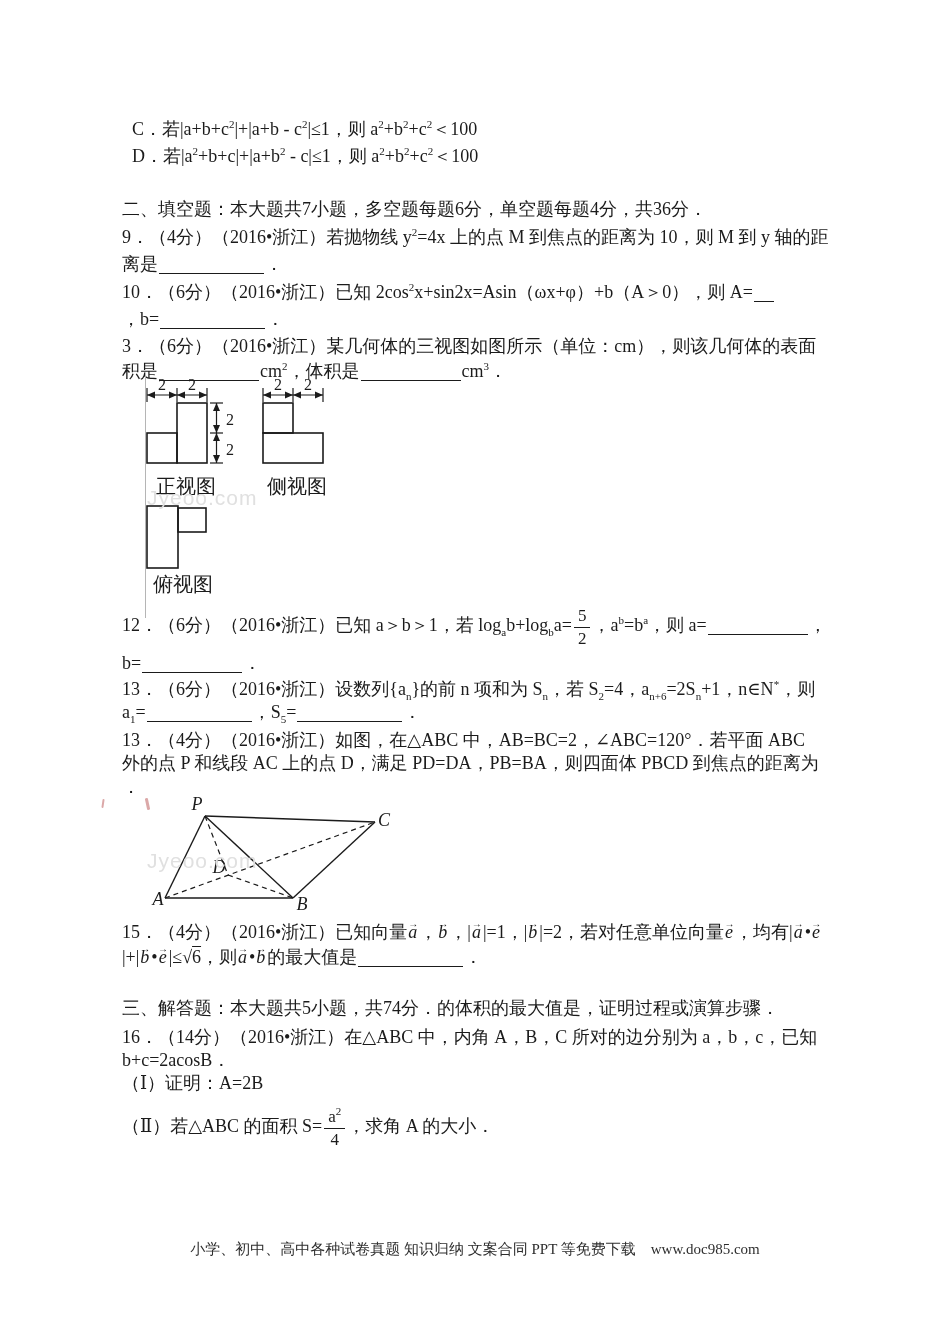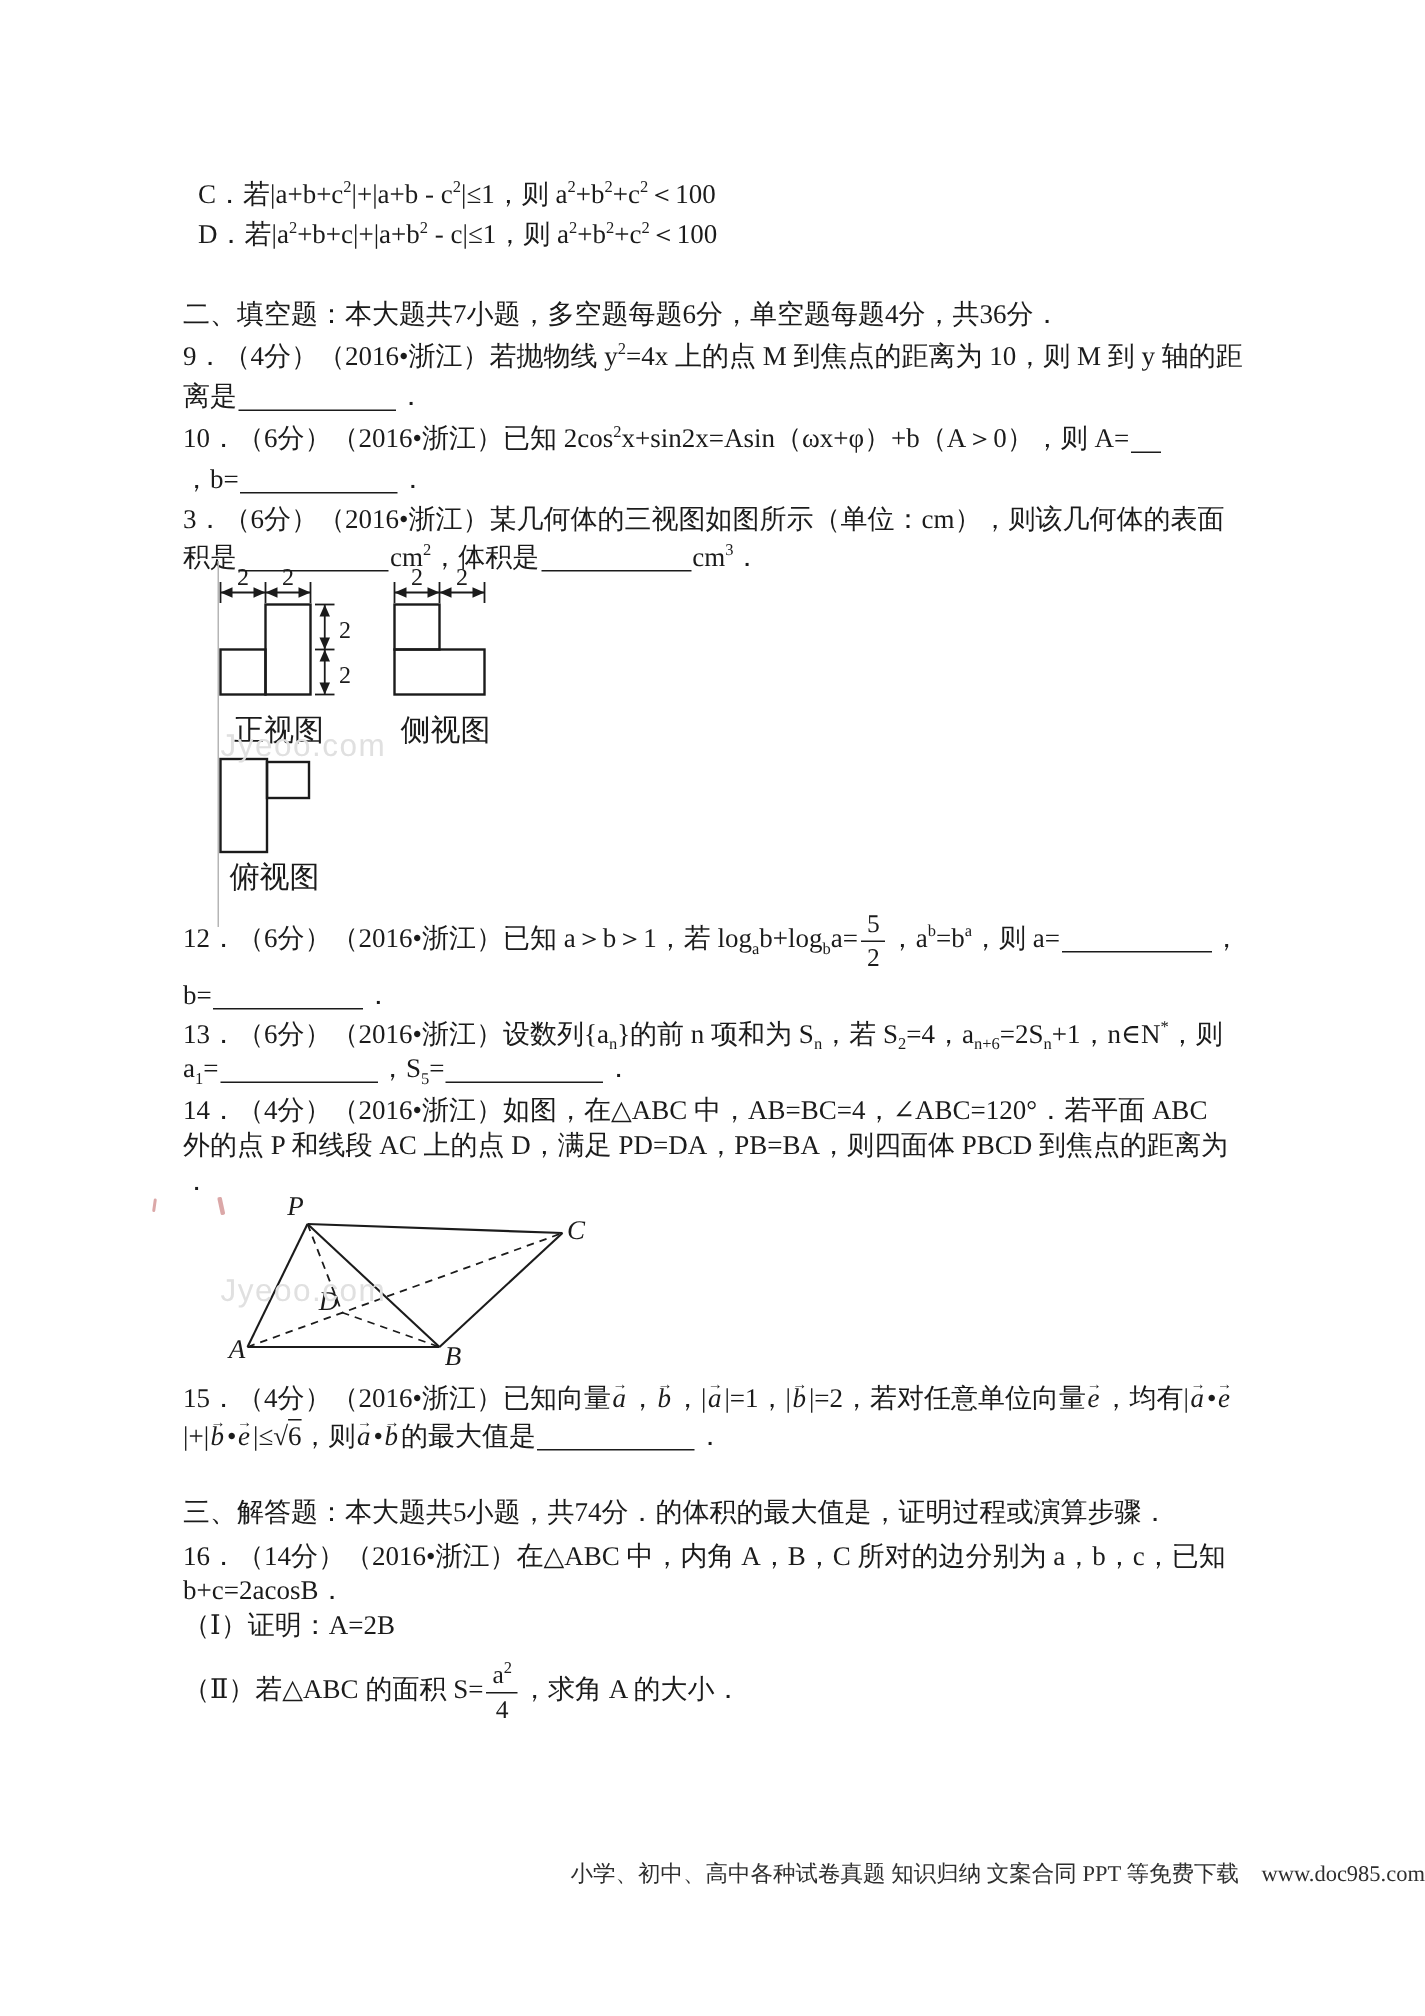--- a/index.html
+++ b/index.html
@@ -13,21 +13,21 @@
   .blank{display:inline-block;height:3px;border-bottom:1.4px solid #1b1b1b;vertical-align:-4px;margin:0 1px}
   .w20{width:20px}.w100{width:100px}.w105{width:105px}
   .frac{display:inline-block;vertical-align:middle;text-align:center;line-height:1.15;font-size:17px;margin:0 2px}
   .frac .num{display:block;border-bottom:1.3px solid #1b1b1b;padding:0 4px 1px}
   .frac .den{display:block;padding-top:1px}
   .vec{position:relative;display:inline-block;font-style:italic;margin:0 2px 0 1px}
   .vec::after{content:"→";position:absolute;left:55%;top:-9px;transform:translateX(-50%);font-size:10px;font-style:normal}
   .rad{text-decoration:overline}
   .wm{position:absolute;color:#e0e0e0;font-size:21px;font-family:"Liberation Sans",sans-serif;letter-spacing:1px}
   .mark{position:absolute;background:#cf8b8b;opacity:.75;border-radius:1px}
-  .footer{position:absolute;top:1240px;left:0;width:950px;text-align:right;font-size:15px;color:#2e2e2e}
+  .footer{position:absolute;top:1240px;left:0;width:950px;text-align:center;font-size:15px;color:#2e2e2e}
   svg{position:absolute}
   svg text{font-family:"Liberation Serif","DejaVu Serif",serif;fill:#1b1b1b}
   .dimlabel{font-size:16px}
   .viewlabel{font-size:20px}
   .figlabel{font-style:italic;font-size:18px}
 </style>
 </head>
 <body>
 
 <div class="ln" style="top:116px;left:132px">C．若|a+b+c<sup>2</sup>|+|a+b - c<sup>2</sup>|≤1，则 a<sup>2</sup>+b<sup>2</sup>+c<sup>2</sup>＜100</div>
@@ -99,21 +99,21 @@
     <rect x="17" y="132" width="31" height="62"></rect>
     <rect x="48" y="134" width="28" height="24"></rect>
   </g>
   <text class="viewlabel" x="53" y="217" text-anchor="middle">俯视图</text>
 </svg>
 
 <div class="ln" style="top:606px;left:122px">12．（6分）（2016•浙江）已知 a＞b＞1，若 log<sub>a</sub>b+log<sub>b</sub>a=<span class="frac"><span class="num">5</span><span class="den">2</span></span>，a<sup>b</sup>=b<sup>a</sup>，则 a=<span class="blank w100"></span>，</div>
 <div class="ln" style="top:650px;left:122px">b=<span class="blank w100"></span>．</div>
 <div class="ln" style="top:676px;left:122px">13．（6分）（2016•浙江）设数列{a<sub>n</sub>}的前 n 项和为 S<sub>n</sub>，若 S<sub>2</sub>=4，a<sub>n+6</sub>=2S<sub>n</sub>+1，n∈N<sup>*</sup>，则</div>
 <div class="ln" style="top:699px;left:122px">a<sub>1</sub>=<span class="blank w105"></span>，S<sub>5</sub>=<span class="blank w105"></span>．</div>
-<div class="ln" style="top:727px;left:122px">14．（4分）（2016•浙江）如图，在△ABC 中，AB=BC=4，∠ABC=120°．若平面 ABC</div>
+<div class="ln" style="top:727px;left:122px">13．（4分）（2016•浙江）如图，在△ABC 中，AB=BC=2，∠ABC=120°．若平面 ABC</div>
 <div class="ln" style="top:750px;left:122px">外的点 P 和线段 AC 上的点 D，满足 PD=DA，PB=BA，则四面体 PBCD 到焦点的距离为</div>
 <div class="ln" style="top:774px;left:122px">．</div>
 
 <svg style="left:140px;top:793px" width="280" height="125" viewBox="0 0 280 125">
   <g fill="none" stroke="#1b1b1b" stroke-width="1.4">
     <line x1="65" y1="23" x2="25" y2="105"></line>
     <line x1="65" y1="23" x2="235" y2="29"></line>
     <line x1="65" y1="23" x2="153" y2="105"></line>
     <line x1="25" y1="105" x2="153" y2="105"></line>
     <line x1="153" y1="105" x2="235" y2="29"></line>

